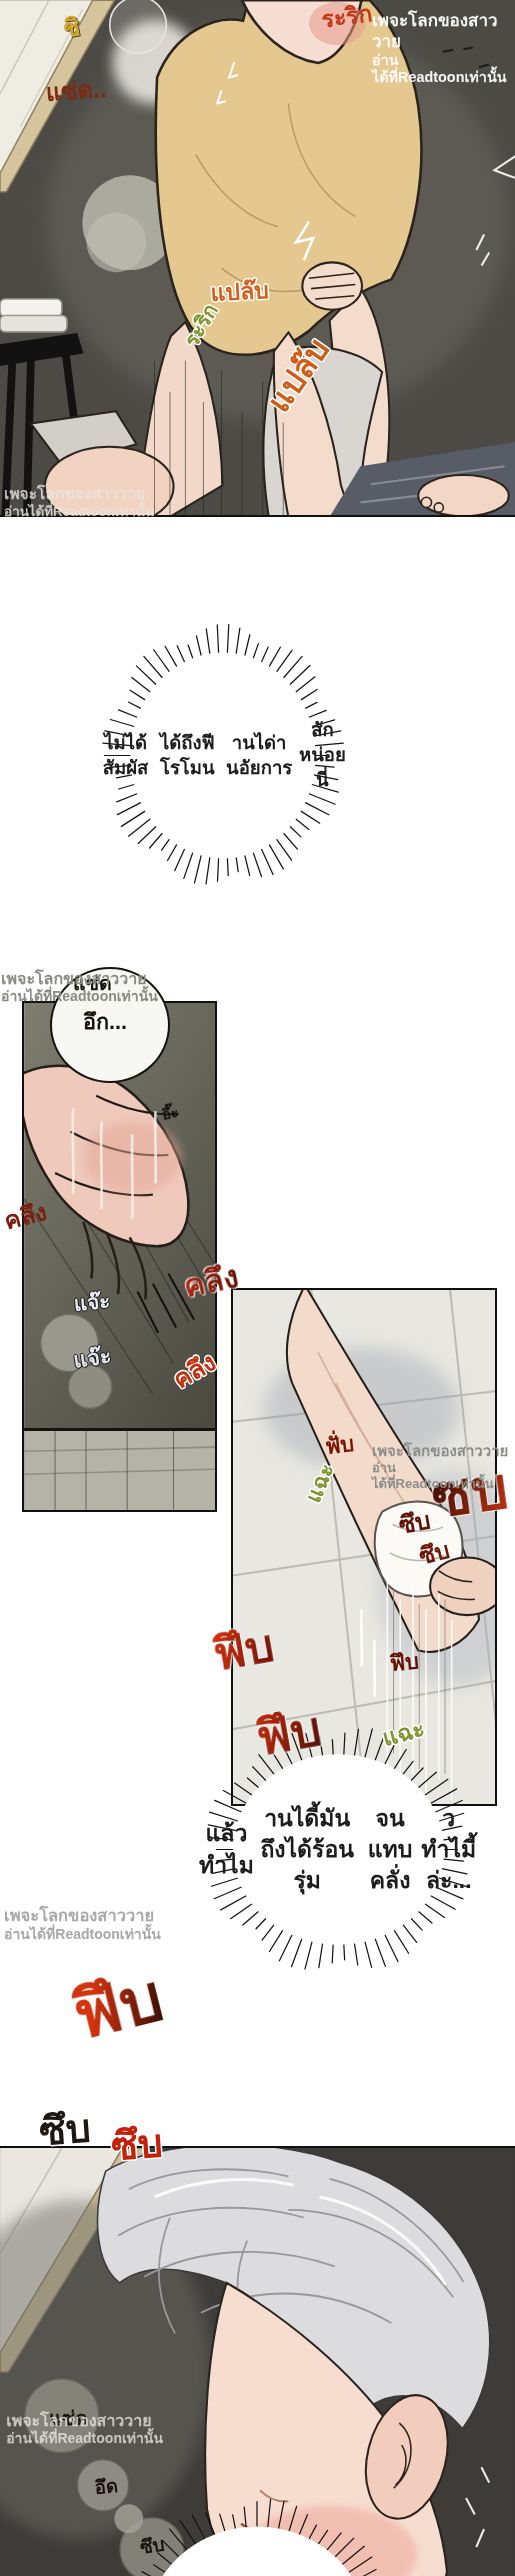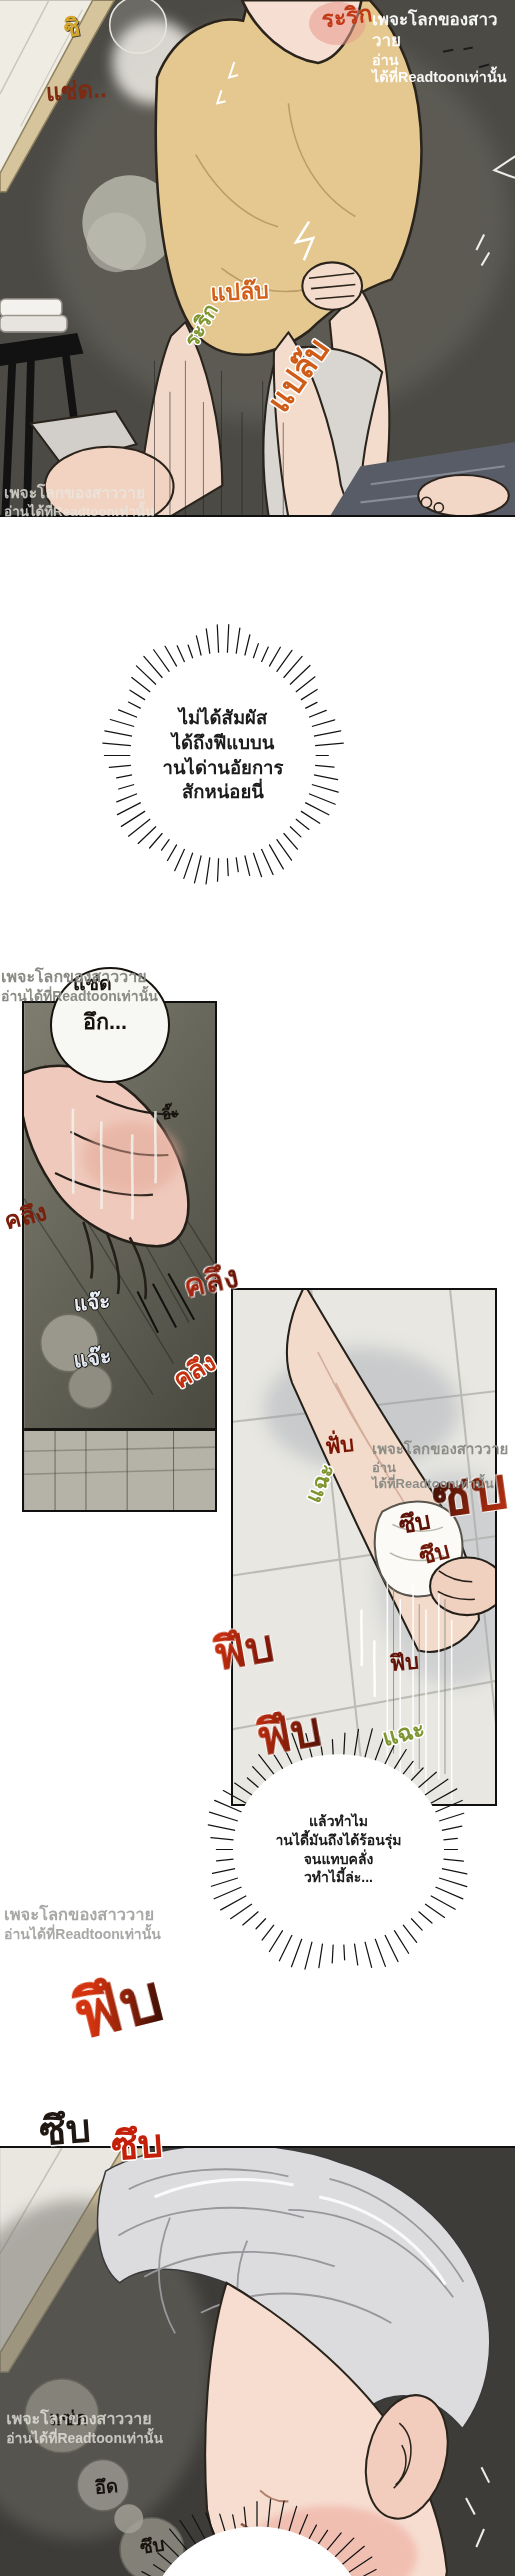--- a/index.html
+++ b/index.html
@@ -1,30 +1,30 @@
 <!DOCTYPE html>
 <html style="font-size:8.2px"><head>
 <meta charset="utf-8">
 <style>
   html,body{margin:0;padding:0;background:#fff;}
   .page{position:relative;width:515px;height:3434px;background:#ffffff;overflow:hidden;
         font-family:"Liberation Sans","DejaVu Sans",sans-serif;}
   .panel{position:absolute;box-sizing:border-box;overflow:hidden;z-index:1;}
   .panel > svg{position:absolute;left:0;top:0;}
   .wm{position:absolute;z-index:30;font-weight:bold;line-height:1.2;pointer-events:none;}
-  .wm .l1{display:block;font-family:Liberation Mono, monospace;}
+  .wm .l1{display:block;}
   .wm .l2{display:block;}
   .sfx{position:absolute;font-weight:800;white-space:nowrap;line-height:1;z-index:25;transform-origin:left top;}
   .ow{text-shadow:1.5px 0 0 #fff,-1.5px 0 0 #fff,0 1.5px 0 #fff,0 -1.5px 0 #fff,1px 1px 0 #fff,-1px 1px 0 #fff,1px -1px 0 #fff,-1px -1px 0 #fff;}
   .ob{text-shadow:1px 0 0 #17120d,-1px 0 0 #17120d,0 1px 0 #17120d,0 -1px 0 #17120d;}
   .grad{background-clip:text;-webkit-background-clip:text;color:transparent;
         filter:drop-shadow(1px 1px 0 rgba(255,255,255,.9)) drop-shadow(-1px -1px 0 rgba(255,255,255,.9));}
   .burst{position:absolute;z-index:20;}
   .burst svg{position:absolute;left:0;top:0;}
-  .btxt{position:absolute;inset:0;display:flex;flex-direction:column;align-items:center;justify-content:center;
+  .btxt{position:absolute;inset:0;display:flex;flex-direction:row;align-items:center;justify-content:center;
         text-align:center;color:#1c1c1c;z-index:2;font-weight:bold;line-height:1.35;}
   .cloud{position:absolute;background:#f7f7f4;border:1.5px solid #17120d;border-radius:50%;z-index:21;}
 </style>
 </head>
 <body>
 
 <div class="page">
 
   <div class="panel" style="left:0;top:0;width:515px;height:517px;border-bottom:2.1px solid #101010;background:#4b4a45;">
     <svg width="515" height="517" viewBox="0 0 1000 1003">
@@ -184,21 +184,21 @@
           <line x1="402.9903807578862" y1="171.35469565451785" x2="425.67701110989356" y2="159.65892482129158"></line>
           <line x1="410.10622794289304" y1="188.66750886793454" x2="443.656318153698" y2="175.23607885843057"></line>
           <line x1="415.7087352506095" y1="206.65348863171403" x2="460.2285306487936" y2="193.58129724261164"></line>
           <line x1="419.74716550728715" y1="225.14975112791788" x2="471.8323065007385" y2="215.11116301741998"></line>
           <line x1="422.1849460631552" y1="243.9887913391635" x2="476.8982910444545" y2="238.76430034958742"></line>
         </g>
        <ellipse cx="243" cy="263" rx="180" ry="200" fill="#ffffff"></ellipse>
      </svg>
     <div class="btxt" style="font-size:18.5px;">
       <span>ไม่ได้สัมผัส</span>
-      <span>ได้ถึงฟีแบบน</span>
+      <span>ได้ถึงฟีโรโมน</span>
       <span>านได่านอัยการ</span>
       <span>สักหน่อยนี่</span>
     </div>
   </div>
 
   <div class="panel" style="left:21.6px;top:1001px;width:195px;height:511px;border:2.1px solid #101010;">
     <svg width="195" height="511" viewBox="0 0 378 992">
       <defs>
         <linearGradient id="g2" x1="0" y1="0" x2="0.6" y2="1">
           <stop offset="0" stop-color="#7e7d6f"></stop>
@@ -383,21 +383,21 @@
           <line x1="426.5454151520221" y1="130.49609069638882" x2="460.9286195036219" y2="100.97907794538989"></line>
           <line x1="439.25650544749163" y1="145.31538020746342" x2="483.4936199452326" y2="114.52543980405503"></line>
           <line x1="450.24105630963925" y1="161.21913693174992" x2="500.81055895011184" y2="133.1507731701821"></line>
           <line x1="459.38635138214727" y1="178.04416680403602" x2="511.2847357226133" y2="155.77281606650936"></line>
           <line x1="466.59854756201" y1="195.61782224992882" x2="514.3437040372821" y2="180.63768276461212"></line>
           <line x1="471.80363795676135" y1="213.75977378359784" x2="510.5989826513893" y2="205.7871277781349"></line>
           <line x1="474.9482112953385" y1="232.2838604323251" x2="501.72632440962764" y2="229.56079248152537"></line>
         </g>
        <ellipse cx="271" cy="251" rx="205" ry="185" fill="#ffffff"></ellipse>
      </svg>
-    <div class="btxt" style="font-size:14px;">
+    <div class="btxt" style="font-size:23px;">
       <span>แล้วทำไม</span>
       <span>านไดี้มันถึงได้ร้อนรุ่ม</span>
       <span>จนแทบคลั่ง</span>
       <span>วทำไมี้ล่ะ...</span>
     </div>
   </div>
 
   <div class="wm" style="left:4.1px;top:1906px;color:#a8a8a6;">
     <span class="l1" style="font-size:16.5px;">เพจะโลกของสาววาย</span>
     <span class="l2" style="font-size:14px;">อ่านได้ที่Readtoonเท่านั้น</span>

